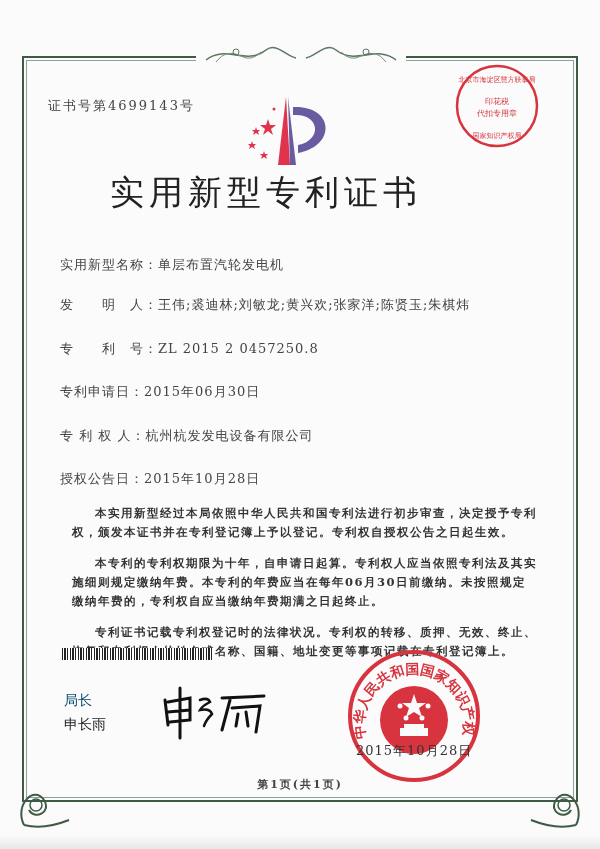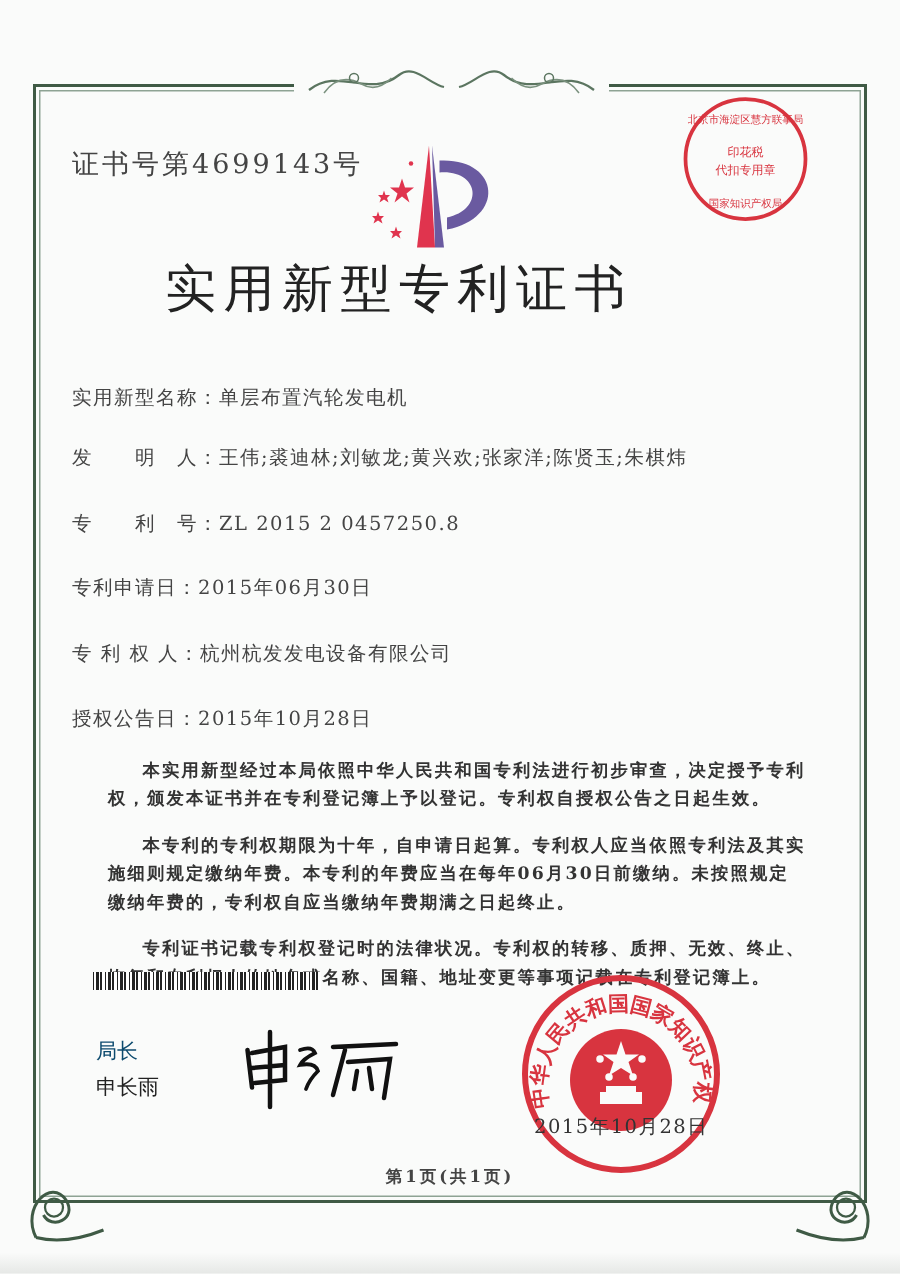--- a/index.html
+++ b/index.html
@@ -4,27 +4,27 @@
 <style>
   html, body { margin:0; padding:0; }
   body { width:600px; height:849px; background:#fafbfa; position:relative; overflow:hidden;
          font-family:"DejaVu Serif","Liberation Serif",serif; color:#333; }
   .frame { position:absolute; left:22px; top:56px; width:552px; height:742px;
            border:2px solid #3f5a45; box-shadow: inset 0 0 0 2px #fafbfa, inset 0 0 0 3px #8ea394; }
   .frame-top-orn { position:absolute; left:196px; top:36px; width:210px; height:36px; }
   .corner { position:absolute; width:60px; height:60px; }
   .corner.bl { left:14px; top:775px; }
   .corner.br { left:526px; top:775px; }
-  .cert-no { position:absolute; left:48px; top:97px; font-size:18px; letter-spacing:2px; color:#444; }
+  .cert-no { position:absolute; left:48px; top:97px; font-size:13px; letter-spacing:2px; color:#444; }
   .logo { position:absolute; left:238px; top:95px; width:120px; height:80px; }
   .seal-small { position:absolute; left:453px; top:62px; width:88px; height:88px; }
   .title { position:absolute; left:0; width:532px; top:170px; text-align:center; font-size:34px;
            letter-spacing:5px; color:#222; font-family:"DejaVu Sans","Liberation Sans",sans-serif; }
   .field { position:absolute; left:48px; font-size:13px; color:#444; letter-spacing:1px; white-space:nowrap; }
-  .field .label { display:inline-block; }
+  .field .label { display:inline-block;margin-left:12px; }
   .para { position:absolute; left:60px; width:490px; font-size:11.5px; line-height:19px; color:#333; letter-spacing:1.5px; }
   .para p { margin:12px; text-indent:2em;font-weight:bold; }
   .barcode { position:absolute; left:62px; top:648px; width:152px; height:12px;
      background: repeating-linear-gradient(90deg,#222 0 1px,#fff 1px 2px,#222 2px 4px,#fff 4px 5px,#222 5px 6px,#fff 6px 8px); }
   .director-title { position:absolute; left:64px; top:692px; font-size:14px; font-family:Liberation Sans, sans-serif; color:#0c4a6e; }
   .director-name { position:absolute; left:64px; top:716px; font-size:14px; font-family:"DejaVu Sans","Liberation Sans",sans-serif; color:#222; }
   .signature { position:absolute; left:160px; top:680px; width:110px; height:60px; }
   .seal-big { position:absolute; left:346px; top:648px; width:136px; height:136px; }
   .seal-date { position:absolute; left:356px; top:742px; font-size:13px; color:#333; letter-spacing:1px; }
   .page-no { position:absolute; left:0; width:600px; text-align:center; top:777px; font-size:11px; color:#444; letter-spacing:2px;font-weight:bold; }

